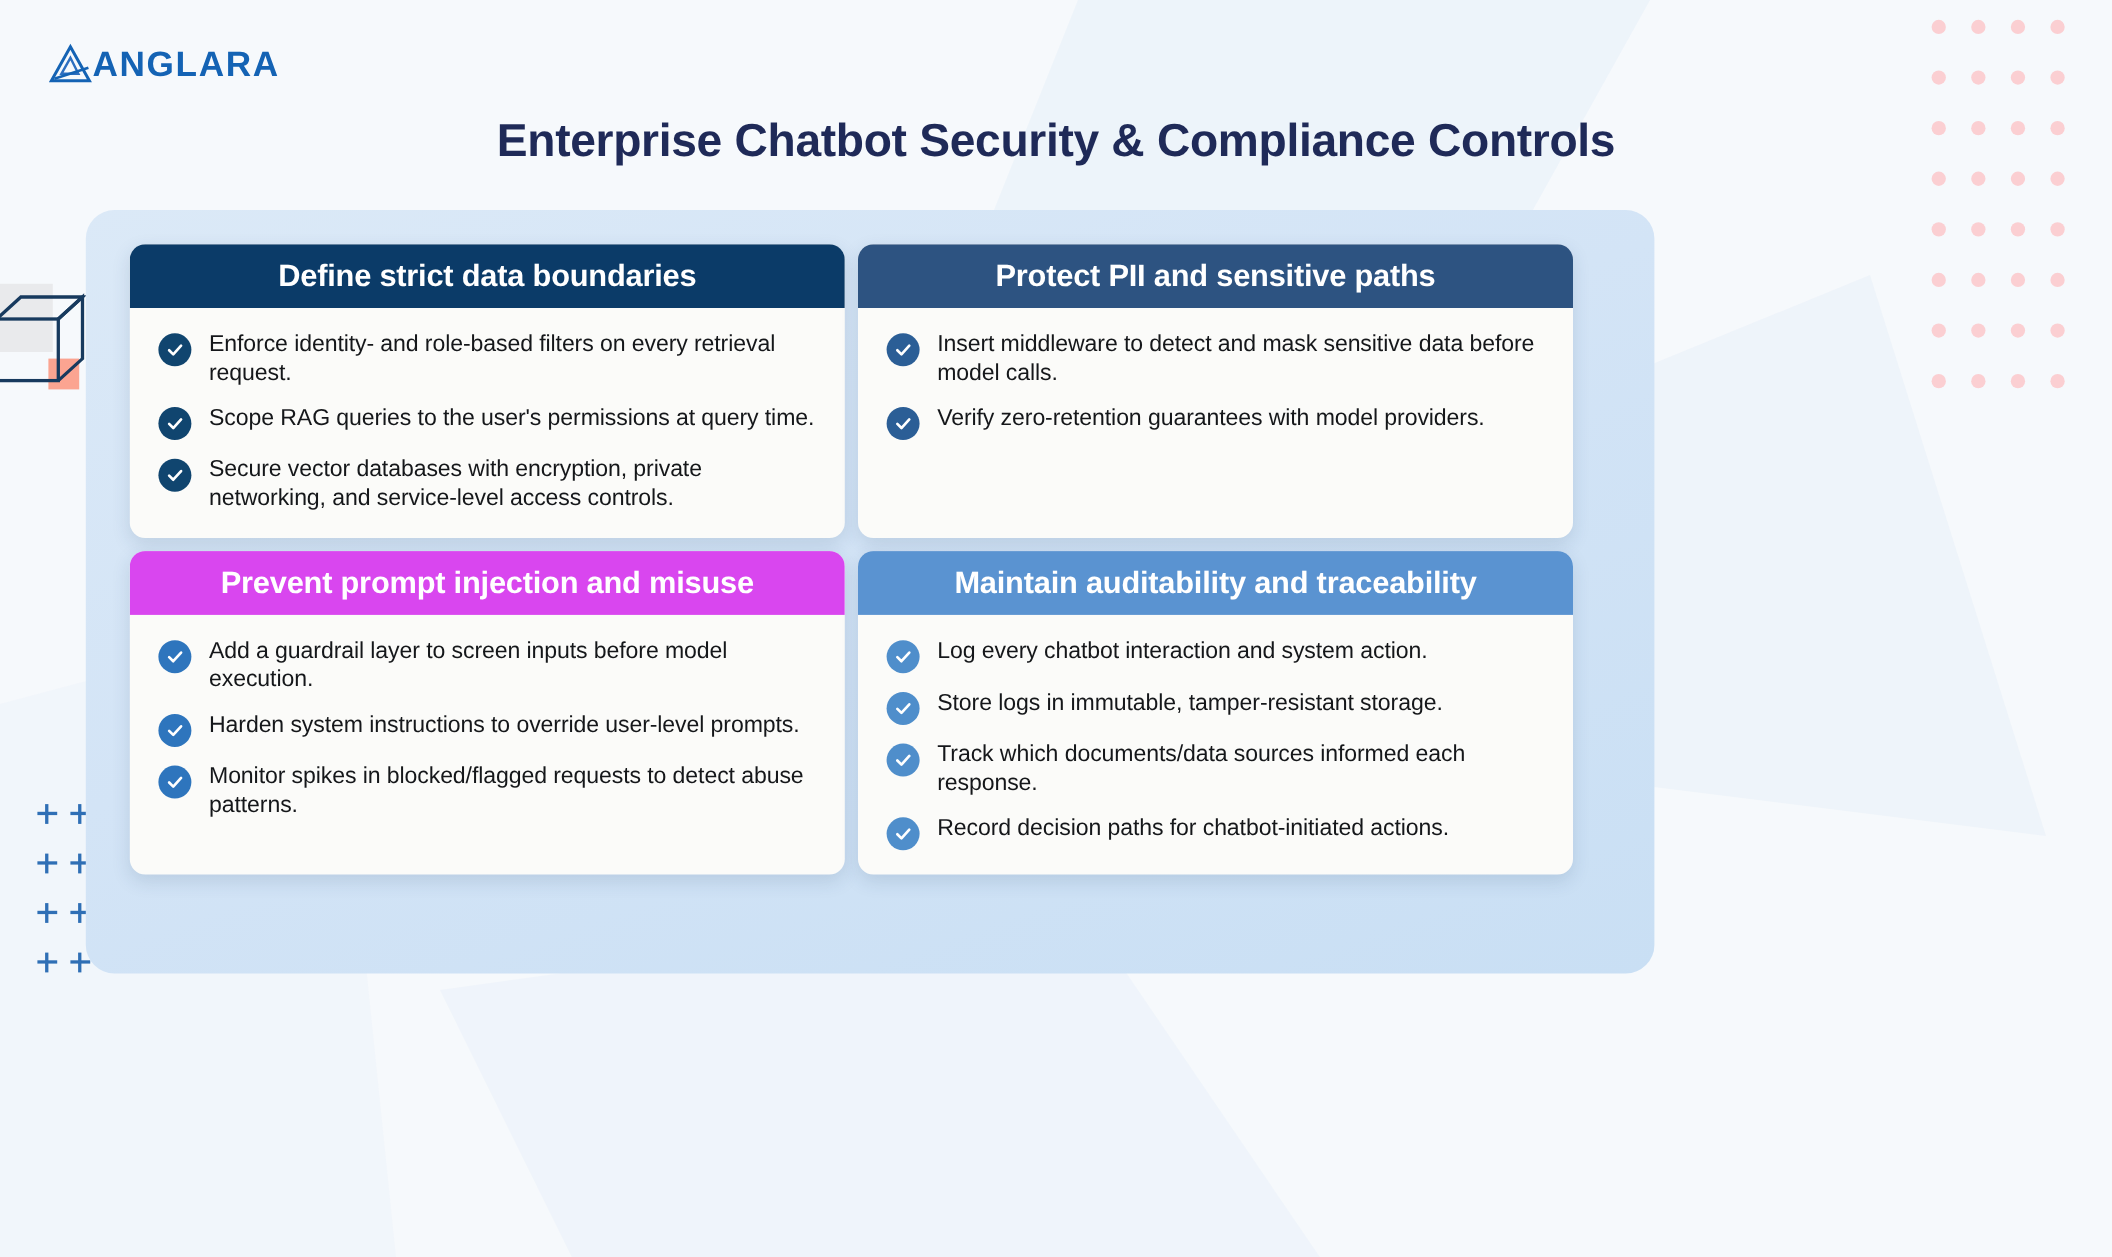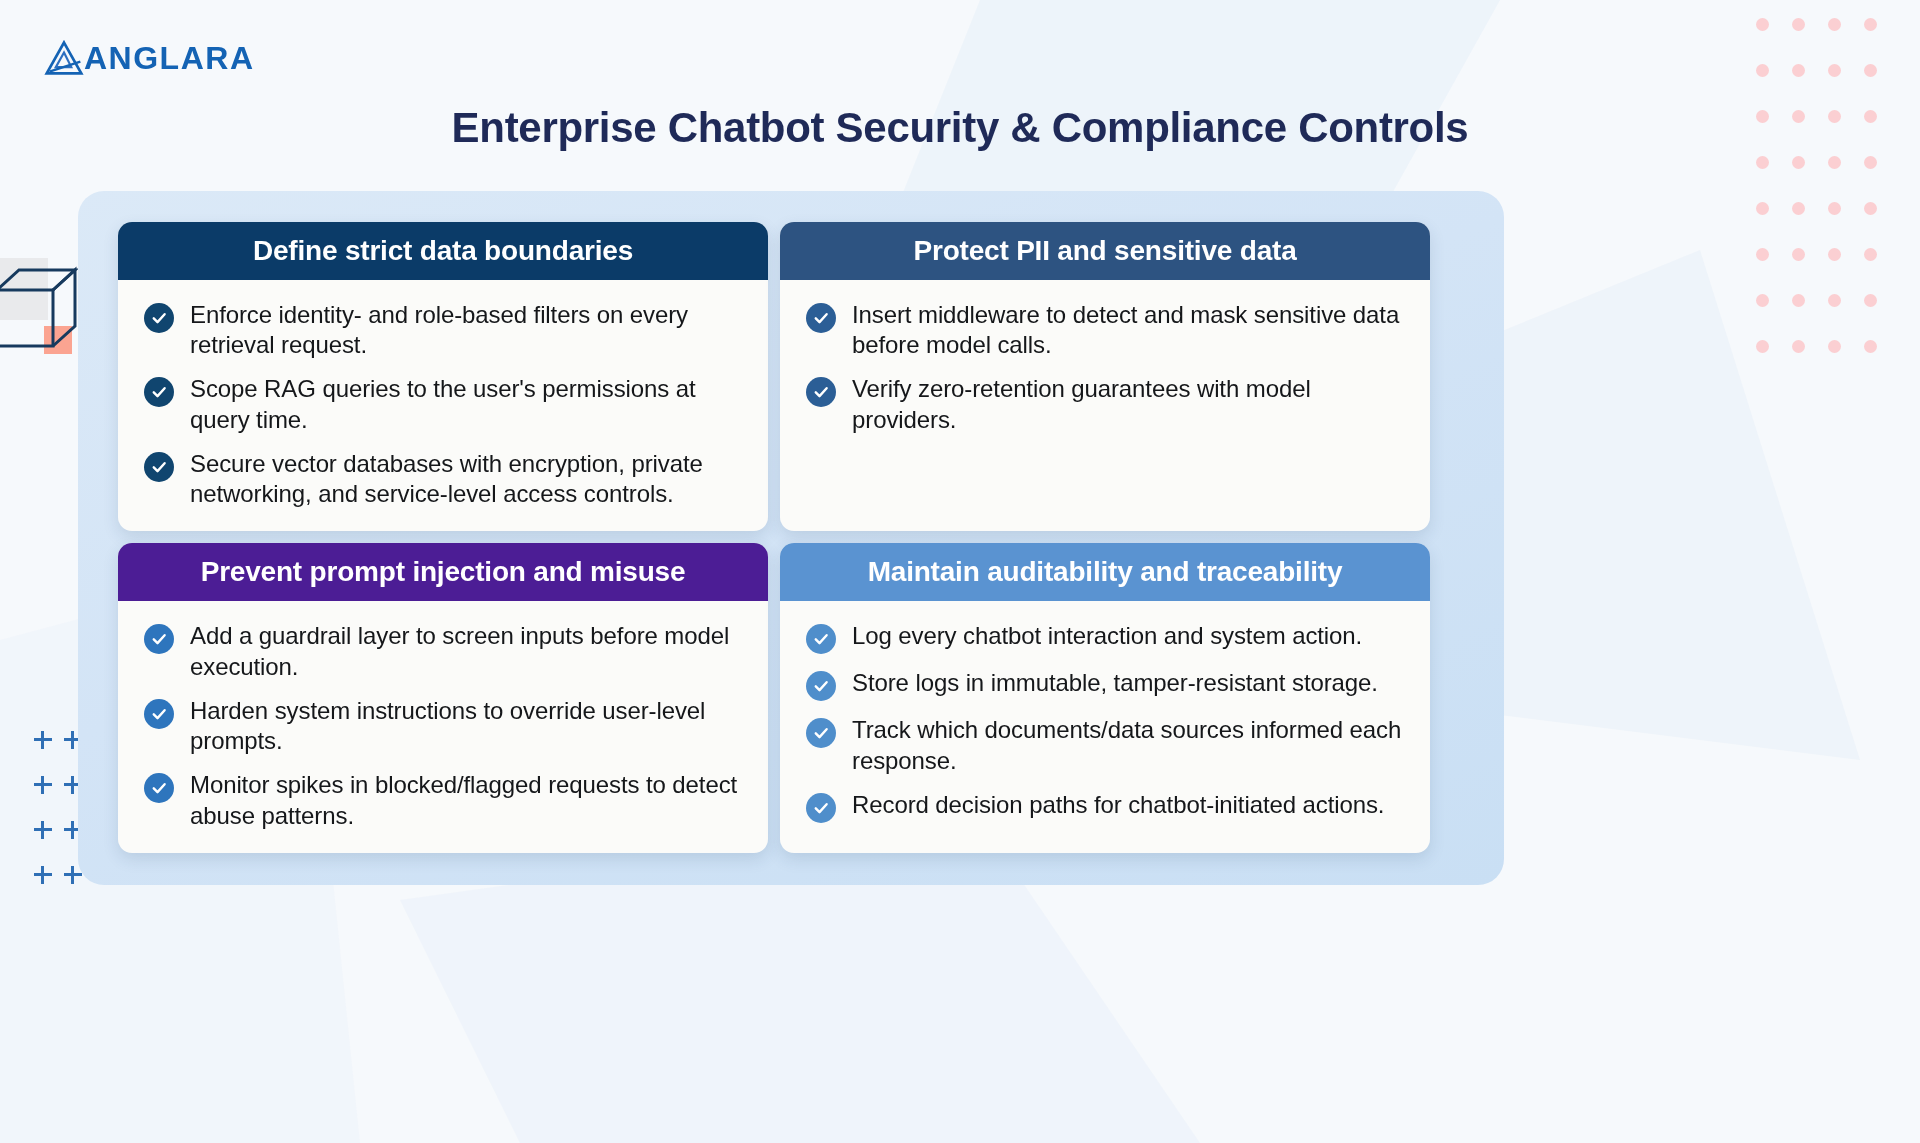--- a/index.html
+++ b/index.html
@@ -118,21 +118,21 @@
     margin-bottom:14px;
   }
   .bullet:last-child { margin-bottom:0; }
   .check {
     flex:0 0 auto; width:30px; height:30px; border-radius:50%;
     display:flex; align-items:center; justify-content:center;
     margin-top:3px;
   }
   .check svg { width:18px; height:18px; display:block; }
   .bullet-text {
-    font-size:24px; line-height:1.26; color:#15171a;
+    font-size:21px; line-height:1.26; color:#15171a;
     letter-spacing:-0.1px;
   }
 
   
 </style>
 </head>
 <body>
 
 <div class="stage">
 
@@ -240,42 +240,42 @@
             <span class="check" style="background: rgb(16, 69, 111);">
               <svg viewBox="0 0 24 24" fill="none">
                 <path d="M5 12.5 L10 17.5 L19.5 7" stroke="#ffffff" stroke-width="3.2" stroke-linecap="round" stroke-linejoin="round"></path>
               </svg>
             </span>
             <span class="bullet-text">Secure vector databases with encryption, private networking, and service-level access controls.</span>
           </div>
         </div>
       </div>
       <div class="card">
-        <div class="card-head" style="background: rgb(45, 83, 129);">Protect PII and sensitive data</div>
+        <div class="card-head" style="background: rgb(45, 83, 129);">Protect PII and sensitive paths</div>
         <div class="card-body">
           <div class="bullet">
             <span class="check" style="background: rgb(43, 94, 150);">
               <svg viewBox="0 0 24 24" fill="none">
                 <path d="M5 12.5 L10 17.5 L19.5 7" stroke="#ffffff" stroke-width="3.2" stroke-linecap="round" stroke-linejoin="round"></path>
               </svg>
             </span>
             <span class="bullet-text">Insert middleware to detect and mask sensitive data before model calls.</span>
           </div>
           <div class="bullet">
             <span class="check" style="background: rgb(43, 94, 150);">
               <svg viewBox="0 0 24 24" fill="none">
                 <path d="M5 12.5 L10 17.5 L19.5 7" stroke="#ffffff" stroke-width="3.2" stroke-linecap="round" stroke-linejoin="round"></path>
               </svg>
             </span>
             <span class="bullet-text">Verify zero-retention guarantees with model providers.</span>
           </div>
         </div>
       </div>
       <div class="card">
-        <div class="card-head" style="background: #4c1d95;">Prevent prompt injection and misuse</div>
+        <div class="card-head" style="background: #d946ef;">Prevent prompt injection and misuse</div>
         <div class="card-body">
           <div class="bullet">
             <span class="check" style="background: rgb(46, 117, 189);">
               <svg viewBox="0 0 24 24" fill="none">
                 <path d="M5 12.5 L10 17.5 L19.5 7" stroke="#ffffff" stroke-width="3.2" stroke-linecap="round" stroke-linejoin="round"></path>
               </svg>
             </span>
             <span class="bullet-text">Add a guardrail layer to screen inputs before model execution.</span>
           </div>
           <div class="bullet">

